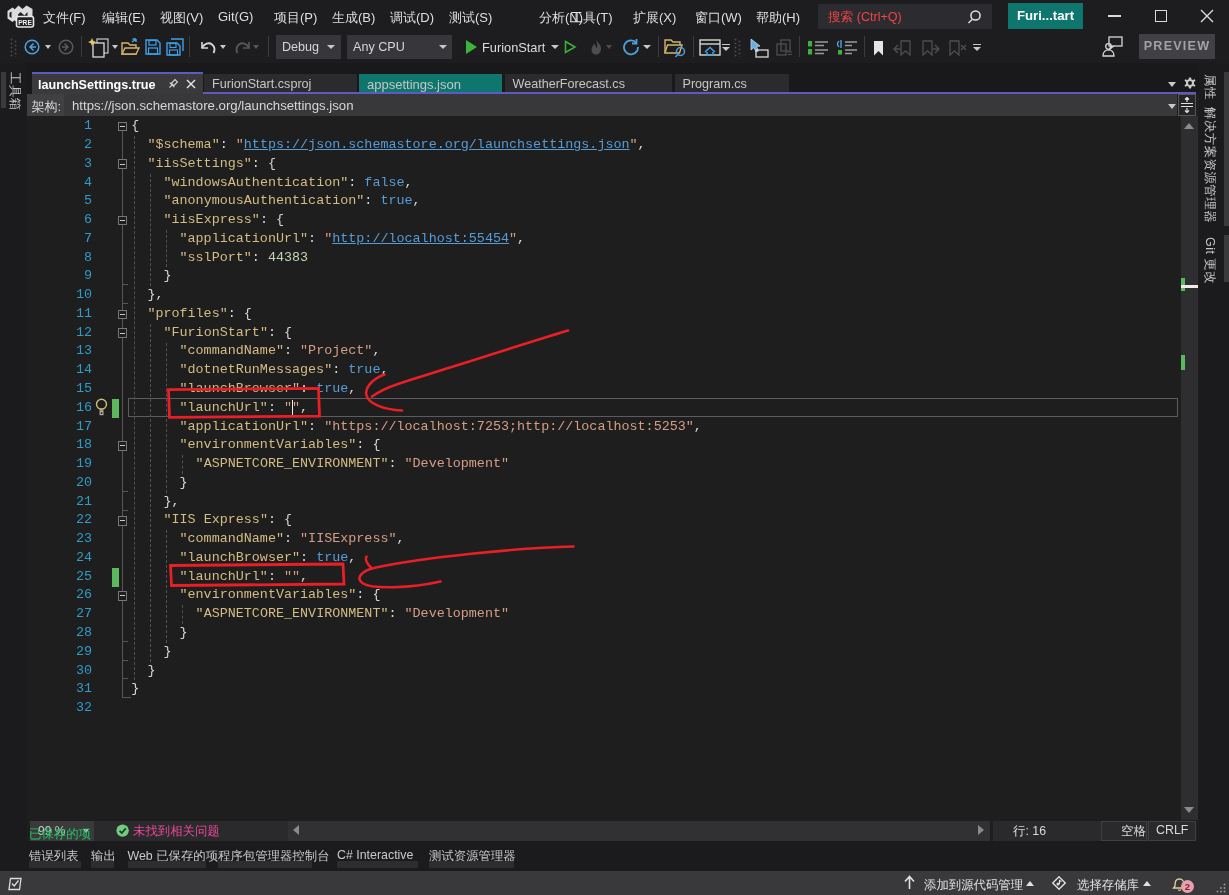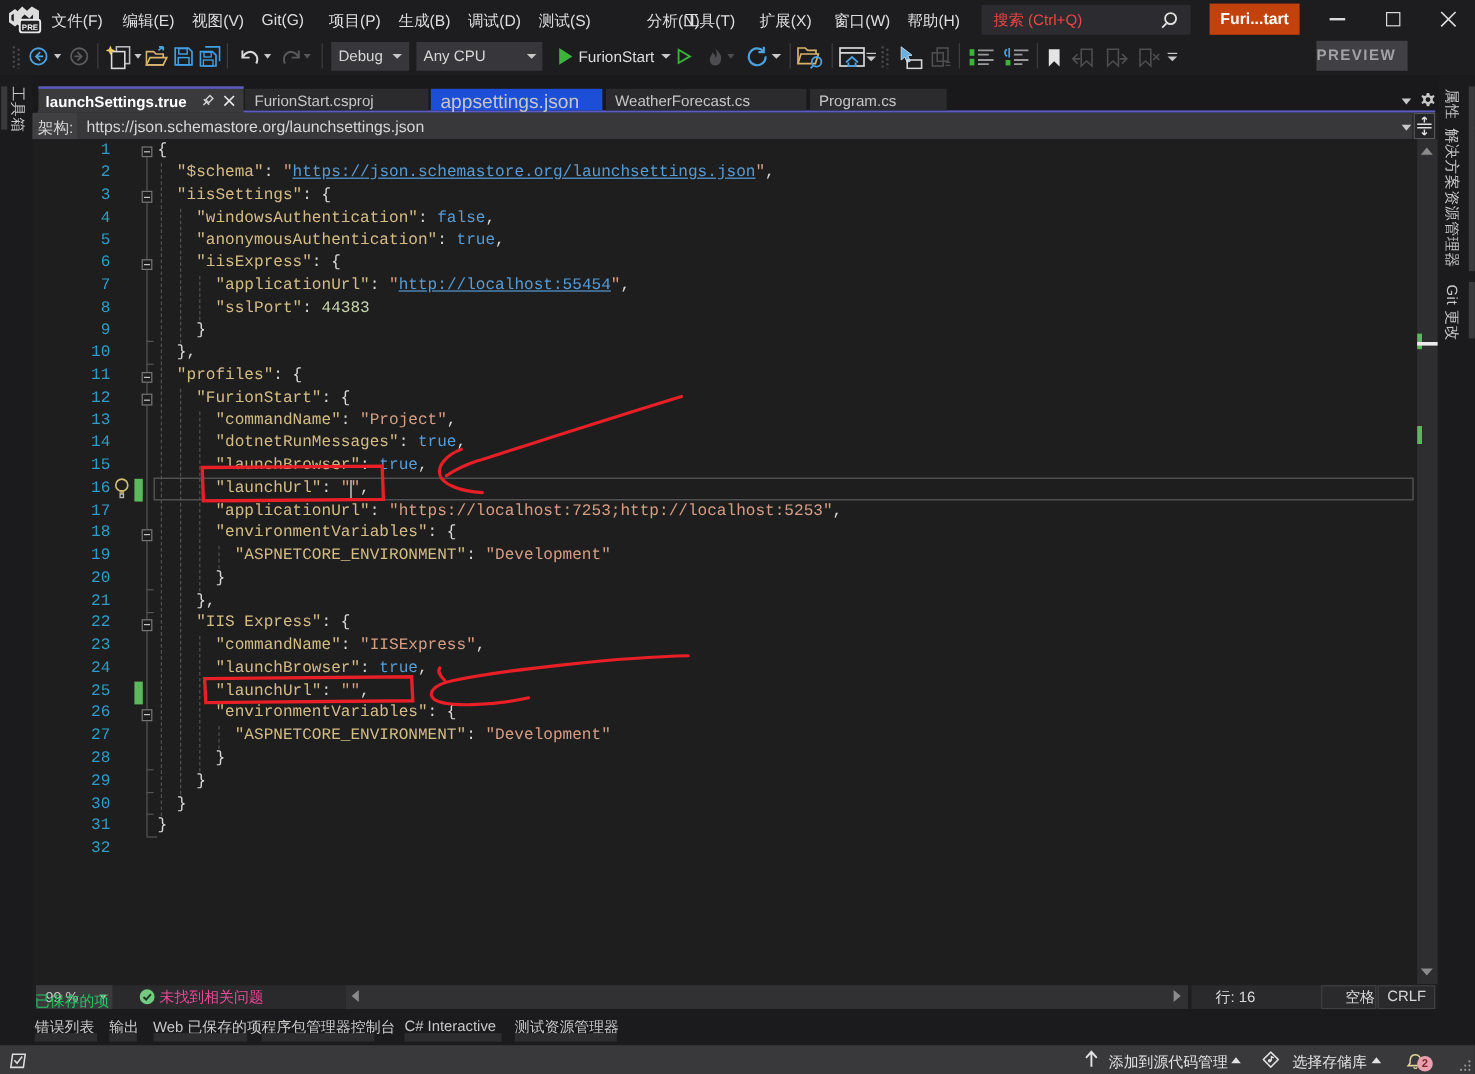--- a/index.html
+++ b/index.html
@@ -33,21 +33,21 @@
 <div class="a menu" style="left:570px;top:9px">工具(T)</div>
 <div class="a menu" style="left:633px;top:9px">扩展(X)</div>
 <div class="a menu" style="left:695px;top:9px">窗口(W)</div>
 <div class="a menu" style="left:756px;top:9px">帮助(H)</div>
 <div class="a" style="left:818px;top:4px;width:174px;height:25px;background:#2c2c30"></div>
 <div class="a" style="left:828px;top:9px;font-size:12.6px;color:#ef4444">搜索 (Ctrl+Q)</div>
 <svg class="a" style="left:965px;top:8px" width="19" height="18" viewBox="0 0 19 18">
 <circle cx="10.5" cy="7.5" r="4.6" fill="none" stroke="#e2e2e2" stroke-width="1.5"></circle>
 <line x1="7" y1="11.5" x2="3.5" y2="15" stroke="#e2e2e2" stroke-width="1.5"></line>
   </svg>
-<div class="a" style="left:1008px;top:3px;width:75px;height:26px;background:#c2410c;color:#fff;font-weight:bold;font-size:13.2px;text-align:center;line-height:26px">Furi...tart</div>
+<div class="a" style="left:1008px;top:3px;width:75px;height:26px;background:#0f766e;color:#fff;font-weight:bold;font-size:13.2px;text-align:center;line-height:26px">Furi...tart</div>
 <div class="a" style="left:1108px;top:15px;width:13px;height:2px;background:#dadada"></div>
 <div class="a" style="left:1155px;top:10px;width:11.5px;height:11.5px;border:1.3px solid #dadada"></div>
 <svg class="a" style="left:1200px;top:9px" width="14" height="14" viewBox="0 0 14 14">
 <path d="M1 1 L13 13 M13 1 L1 13" stroke="#dadada" stroke-width="1.4"></path>
   </svg>
 <div class="a" style="left:0;top:30px;width:1229px;height:33px;background:#1d1d20"></div>
 <svg class="a" style="left:10px;top:38px" width="7" height="19" viewBox="0 0 7 19">
     <circle cx="1.5" cy="1.5" r="1" fill="#4a4a4e"></circle>
     <circle cx="5.5" cy="3.5" r="1" fill="#4a4a4e"></circle>
     <circle cx="1.5" cy="5.5" r="1" fill="#4a4a4e"></circle>
@@ -188,35 +188,35 @@
 <path d="M15 5 L20 10 M20 5 L15 10" stroke="#4e4e52" stroke-width="1.4"></path>
   </svg>
 <div class="a" style="left:973px;top:44px;width:8px;height:1.4px;background:#c8c8c8"></div>
 <div class="a tri" style="left:973px;top:47px;border-left:4px solid transparent;border-right:4px solid transparent;border-top:4.5px solid #c8c8c8"></div>
 <svg class="a" style="left:1102px;top:36px" width="22" height="21" viewBox="0 0 22 21">
 <rect x="7" y="1" width="13" height="9" fill="none" stroke="#d8d8d8" stroke-width="1.3"></rect>
 <path d="M9 10 L7.5 13 L12 10" fill="none" stroke="#d8d8d8" stroke-width="1.3"></path>
 <circle cx="6.5" cy="10.5" r="2.8" fill="none" stroke="#d8d8d8" stroke-width="1.3"></circle>
 <path d="M1 20 C1 15.5 4 13.8 6.5 13.8 C9 13.8 12 15.5 12 20 Z" fill="none" stroke="#d8d8d8" stroke-width="1.3"></path>
   </svg>
-<div class="a" style="left:1097px;top:34px;width:76px;height:25px;background:#414145;color:#a2a2a6;font-weight:bold;font-size:12.6px;letter-spacing:1.2px;text-align:left;line-height:25px">PREVIEW</div>
+<div class="a" style="left:1139px;top:34px;width:76px;height:25px;background:#414145;color:#a2a2a6;font-weight:bold;font-size:12.6px;letter-spacing:1.2px;text-align:center;line-height:25px">PREVIEW</div>
 <div class="a" style="left:0;top:63px;width:27px;height:808px;background:#1b1b1d"></div>
 <div class="a" style="left:1px;top:72px;width:4.5px;height:36px;background:#3a3a3d"></div>
 <div class="a" style="left:23px;top:72px;width:37px;font-size:12.4px;color:#c9c9c9;transform:rotate(90deg);transform-origin:0 0;letter-spacing:0.5px;white-space:nowrap">工具箱</div>
 <div class="a" style="left:1199px;top:63px;width:30px;height:808px;background:#1b1b1d"></div>
 <div class="a" style="left:1223.5px;top:72px;width:5.5px;height:36px;background:#3a3a3d"></div>
 <div class="a" style="left:1217.5px;top:73.5px;width:33px;font-size:12.4px;color:#c9c9c9;transform:rotate(90deg);transform-origin:0 0;letter-spacing:0.5px;white-space:nowrap">属性</div>
 <div class="a" style="left:1223.5px;top:105px;width:5.5px;height:121px;background:#3a3a3d"></div>
 <div class="a" style="left:1217.5px;top:106.5px;width:117px;font-size:12.4px;color:#c9c9c9;transform:rotate(90deg);transform-origin:0 0;letter-spacing:0.5px;white-space:nowrap">解决方案资源管理器</div>
 <div class="a" style="left:1223.5px;top:235px;width:5.5px;height:46.5px;background:#3a3a3d"></div>
 <div class="a" style="left:1217.5px;top:236.5px;width:45px;font-size:12.4px;color:#c9c9c9;transform:rotate(90deg);transform-origin:0 0;letter-spacing:0.5px;white-space:nowrap">Git 更改</div>
 <div class="a" style="left:27px;top:63px;width:1172px;height:31.4px;background:#19191b"></div>
 <div class="a" style="left:32px;top:92.2px;width:1164.3px;height:2.2px;background:#5d5bc2"></div>
 <div class="a" style="left:204.0px;top:74.2px;width:153.0px;height:18px;background:#2b2b2e;color:#c6c6c6;font-size:12.6px;padding:2.5px 0 0 8px">FurionStart.csproj</div>
-<div class="a" style="left:359.0px;top:74.2px;width:143.0px;height:18px;background:#1d4ed8;color:#c6c6c6;font-size:16px;padding:2.5px 0 0 8px">appsettings.json</div>
+<div class="a" style="left:359.0px;top:74.2px;width:143.0px;height:18px;background:#0f766e;color:#c6c6c6;font-size:13px;padding:2.5px 0 0 8px">appsettings.json</div>
 <div class="a" style="left:504.5px;top:74.2px;width:167.5px;height:18px;background:#2b2b2e;color:#c6c6c6;font-size:12.6px;padding:2.5px 0 0 8px">WeatherForecast.cs</div>
 <div class="a" style="left:674.5px;top:74.2px;width:114.5px;height:18px;background:#2b2b2e;color:#c6c6c6;font-size:12.6px;padding:2.5px 0 0 8px">Program.cs</div>
 <div class="a" style="left:32px;top:71.9px;width:171.4px;height:23.4px;background:#3a3a3d;border-top:2.3px solid #5d5bc2"></div>
 <div class="a" style="left:38px;top:77.5px;font-size:12.6px;font-weight:bold;color:#fff">launchSettings.true</div>
 <svg class="a" style="left:167px;top:78px" width="12" height="12" viewBox="0 0 12 12">
 <g transform="rotate(45 6 6)">
       <rect x="4.3" y="1.5" width="3.4" height="5" fill="none" stroke="#d0d0d0" stroke-width="1.2"></rect>
 <line x1="2.8" y1="7.3" x2="9.2" y2="7.3" stroke="#d0d0d0" stroke-width="1.2"></line>
 <line x1="6" y1="7.3" x2="6" y2="11" stroke="#d0d0d0" stroke-width="1.2"></line>
     </g>

